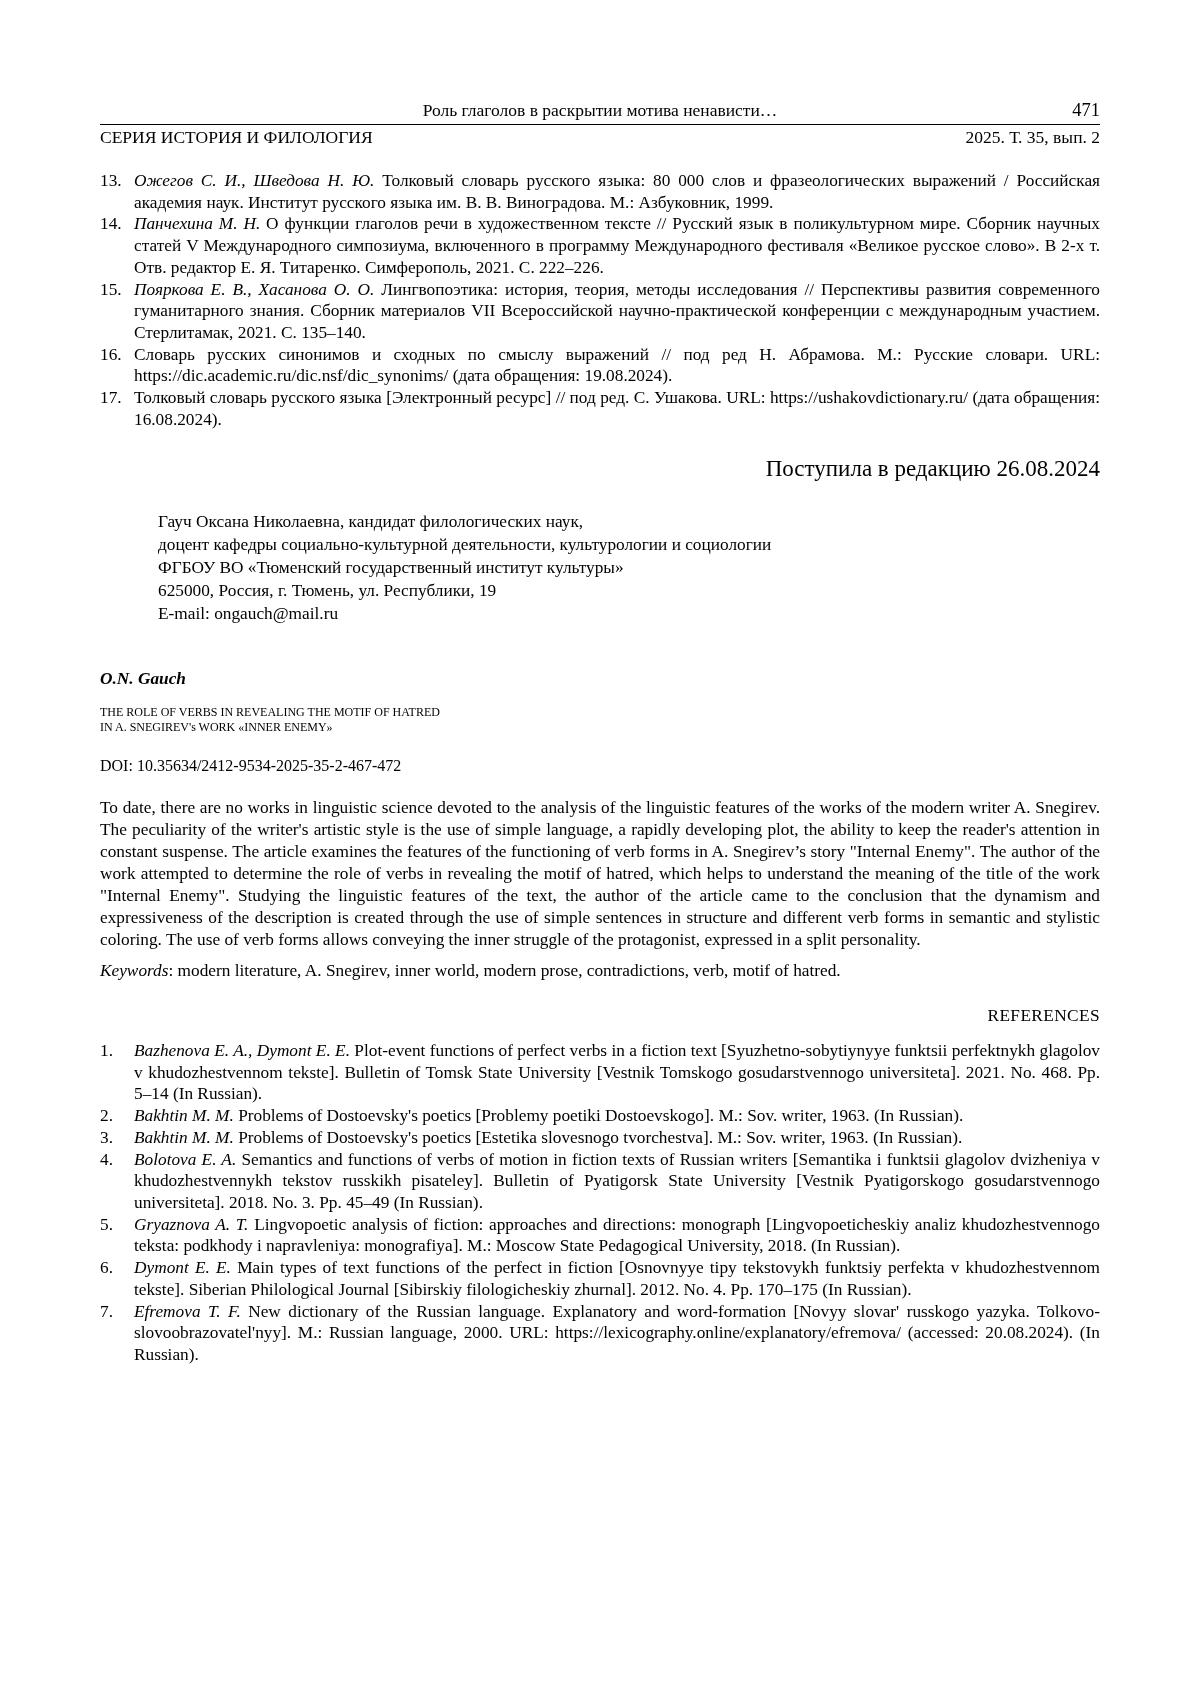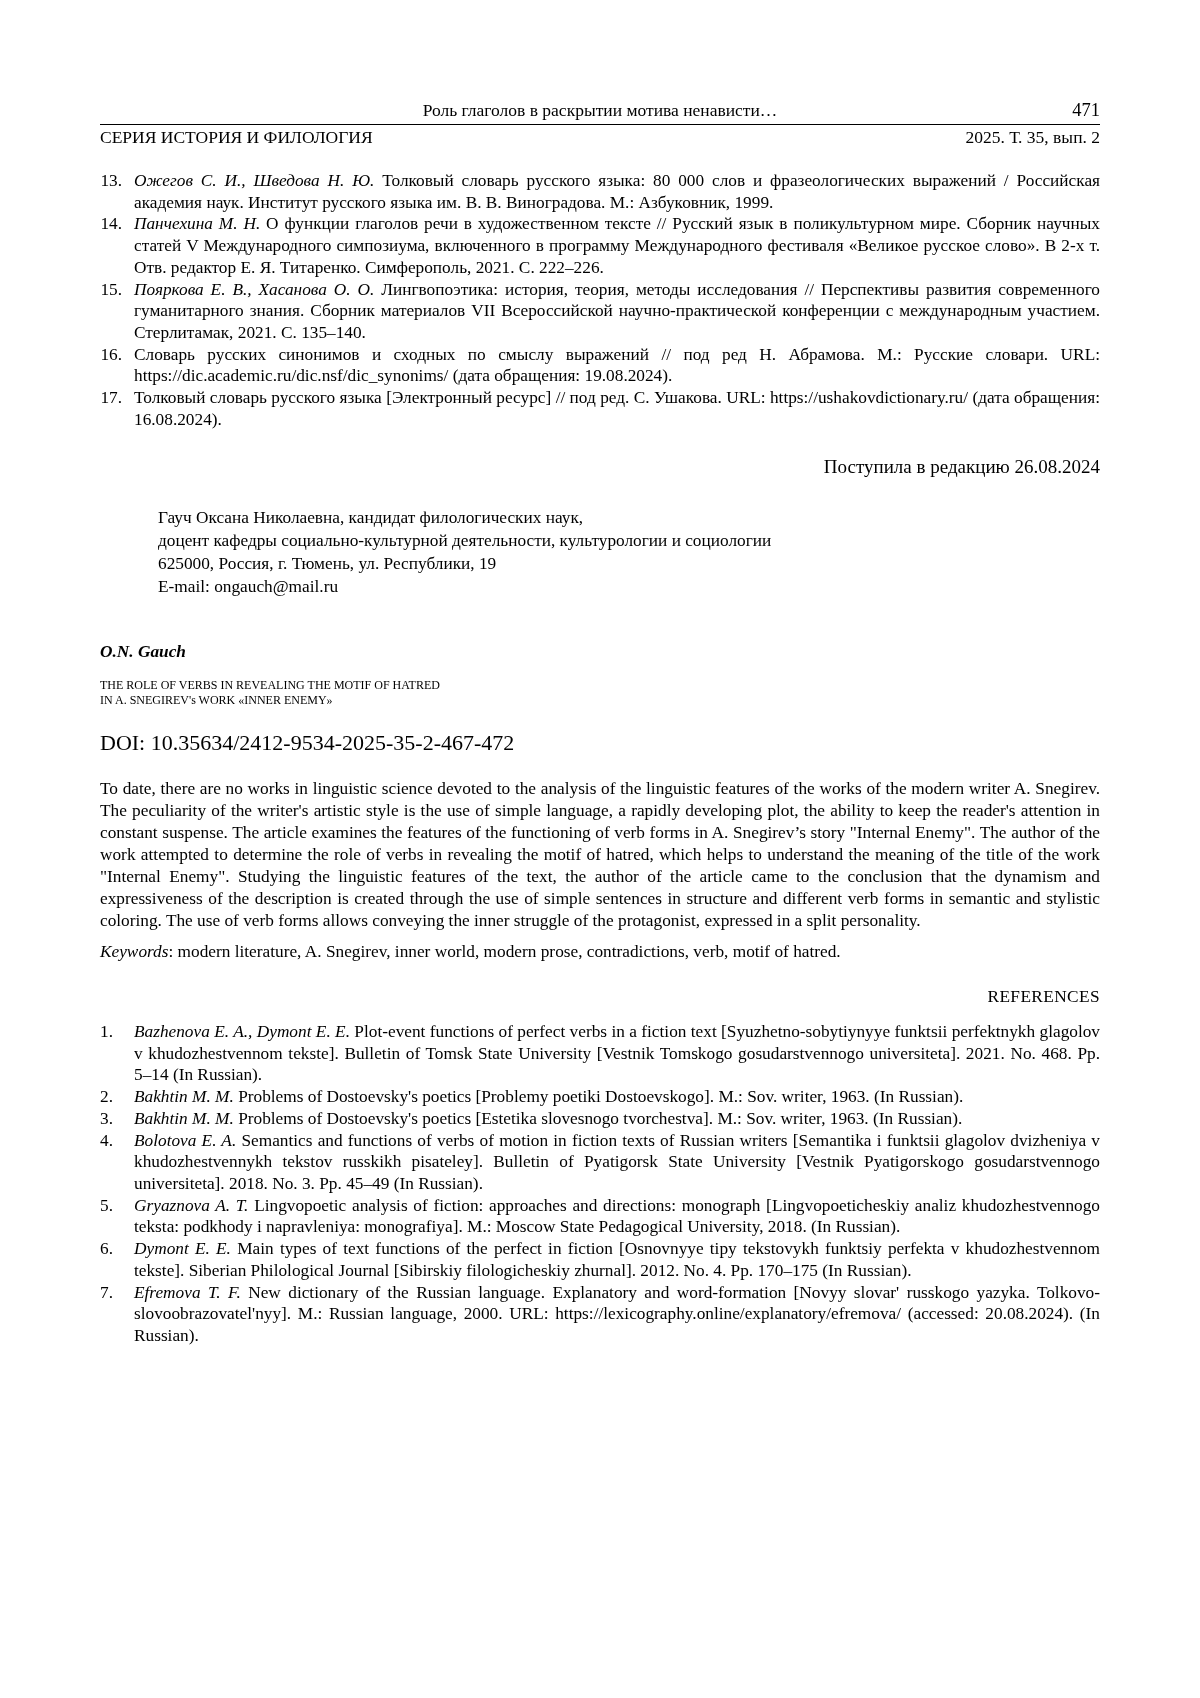--- a/index.html
+++ b/index.html
@@ -66,29 +66,29 @@
     padding-left: 34px;
     margin-bottom: 0px;
     font-size: 17.3px;
     line-height: 1.255;
     text-align: justify;
   }
   ol.reflist li .num {
     position: absolute;
     left: 0;
     width: 28px;
-    text-align: right;
+    text-align: left;
     padding-right: 6px;
     box-sizing: border-box;
   }
   .it { font-style: italic; }
 
   .received {
     text-align: right;
-    font-size: 19px;
+    font-size: 23px;
     margin-top: 26px;
     margin-bottom: 28px;
     font-family: Liberation Serif, serif;
   }
 
   
   .author-block {
     margin-left: 58px;
     font-size: 17.3px;
     line-height: 1.33;
@@ -104,21 +104,21 @@
     font-style: italic;
     font-size: 17.3px;
     margin-bottom: 16px;
   }
   .en-title {
     font-weight: normal;
     font-size: 12px;
     line-height: 1.25;
   }
   .doi {
-    font-size: 22px;
+    font-size: 16px;
     margin-top: 22px;
   }
   .abstract {
     font-size: 17.3px;
     line-height: 1.27;
     text-align: justify;
     margin-top: 22px;
   }
   .keywords {
     font-size: 17.3px;
@@ -185,20 +185,21 @@
     <li>
       <span class="num">17.</span><span class="it"></span><span>Толковый словарь русского языка [Электронный ресурс] // под ред. С. Ушакова. URL: https://ushakovdictionary.ru/ (дата обращения: 16.08.2024).</span>
     </li>
   </ol>
 
   <div class="received">Поступила в редакцию 26.08.2024</div>
 
   <div class="author-block">
     <div>Гауч Оксана Николаевна, кандидат филологических наук,</div>
     <div>доцент кафедры социально-культурной деятельности, культурологии и социологии</div>
+    <div>ФГБОУ ВО «Тюменский государственный институт культуры»</div>
     <div>625000, Россия, г. Тюмень, ул. Республики, 19</div>
     <div>E-mail: ongauch@mail.ru</div>
   </div>
 
   <div class="en-block">
     <div class="en-author">O.N. Gauch</div>
     <div class="en-title">
       <span>THE ROLE OF VERBS IN REVEALING THE MOTIF OF HATRED</span><br>
       <span>IN A. SNEGIREV's WORK «INNER ENEMY»</span>
     </div>

